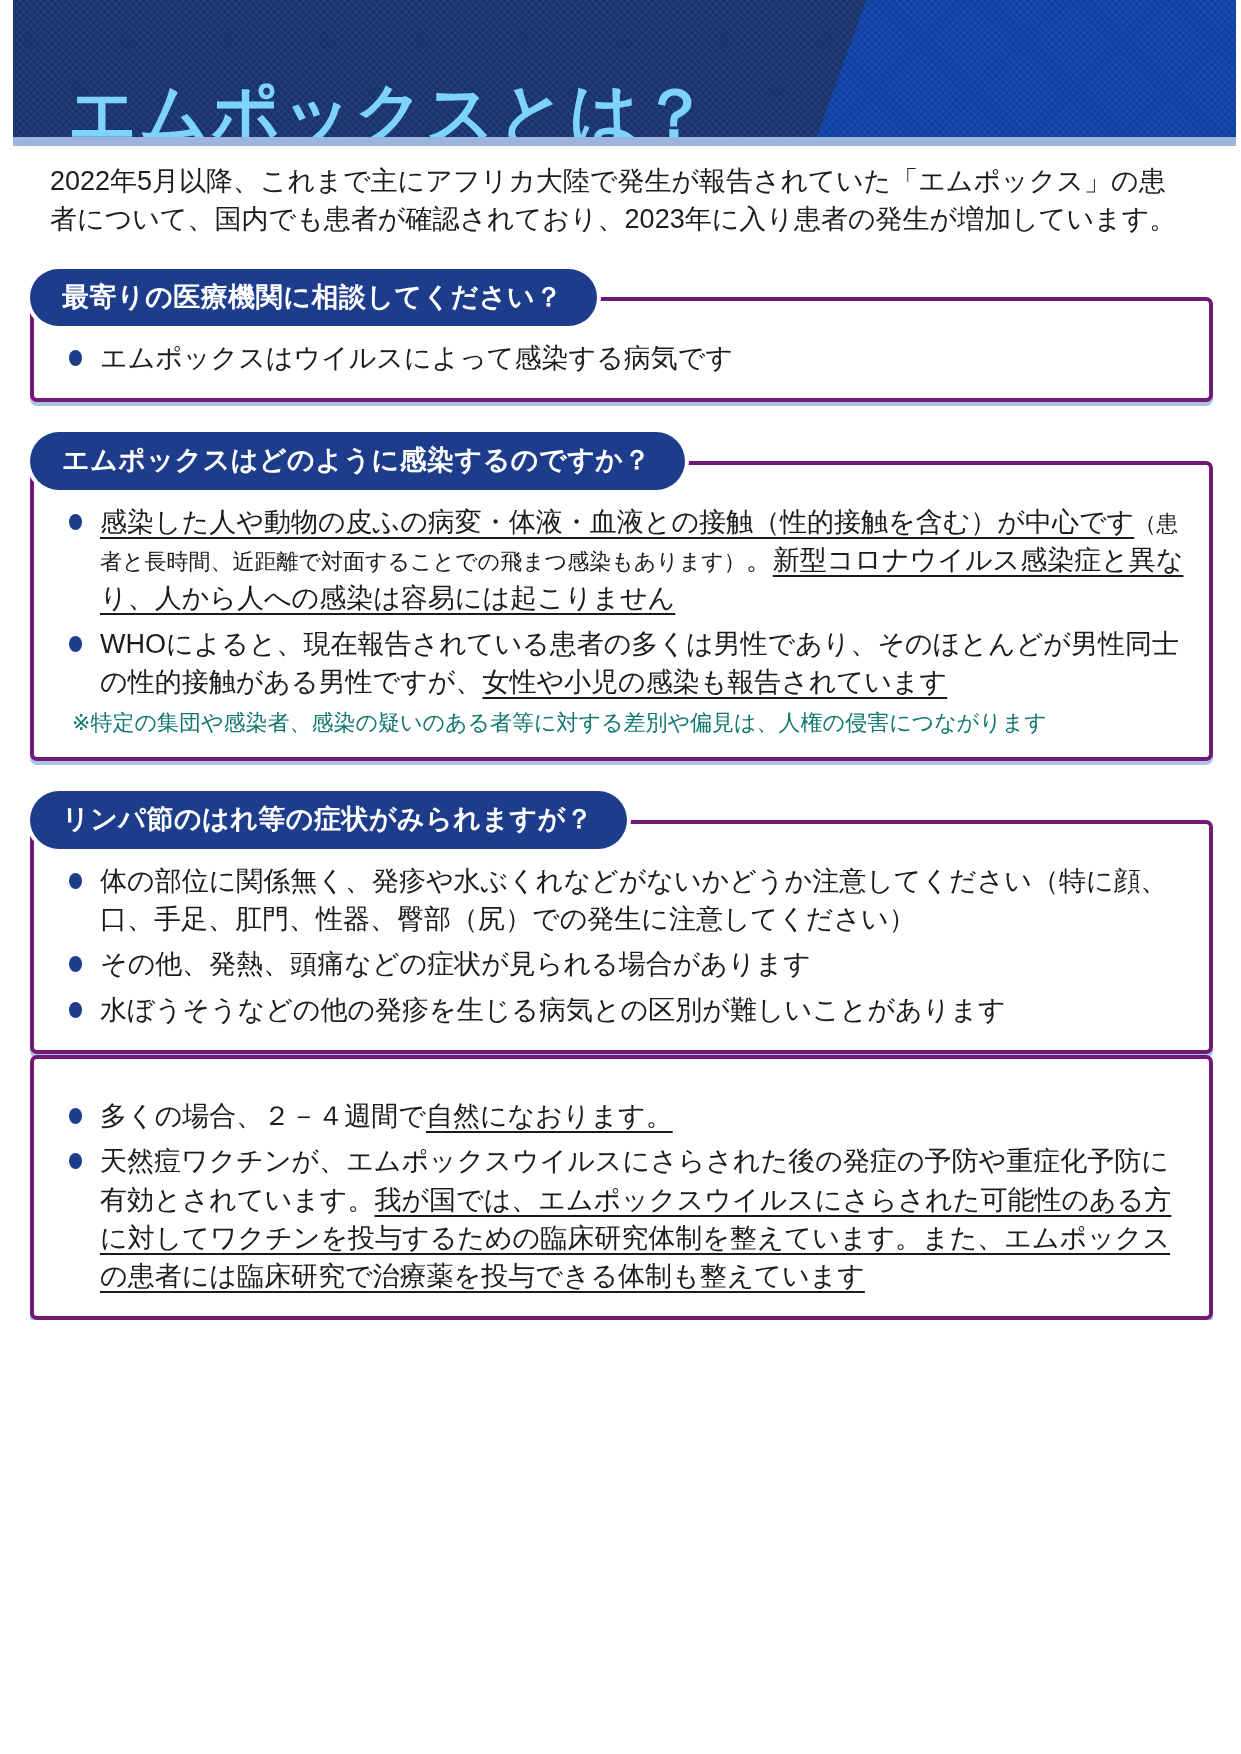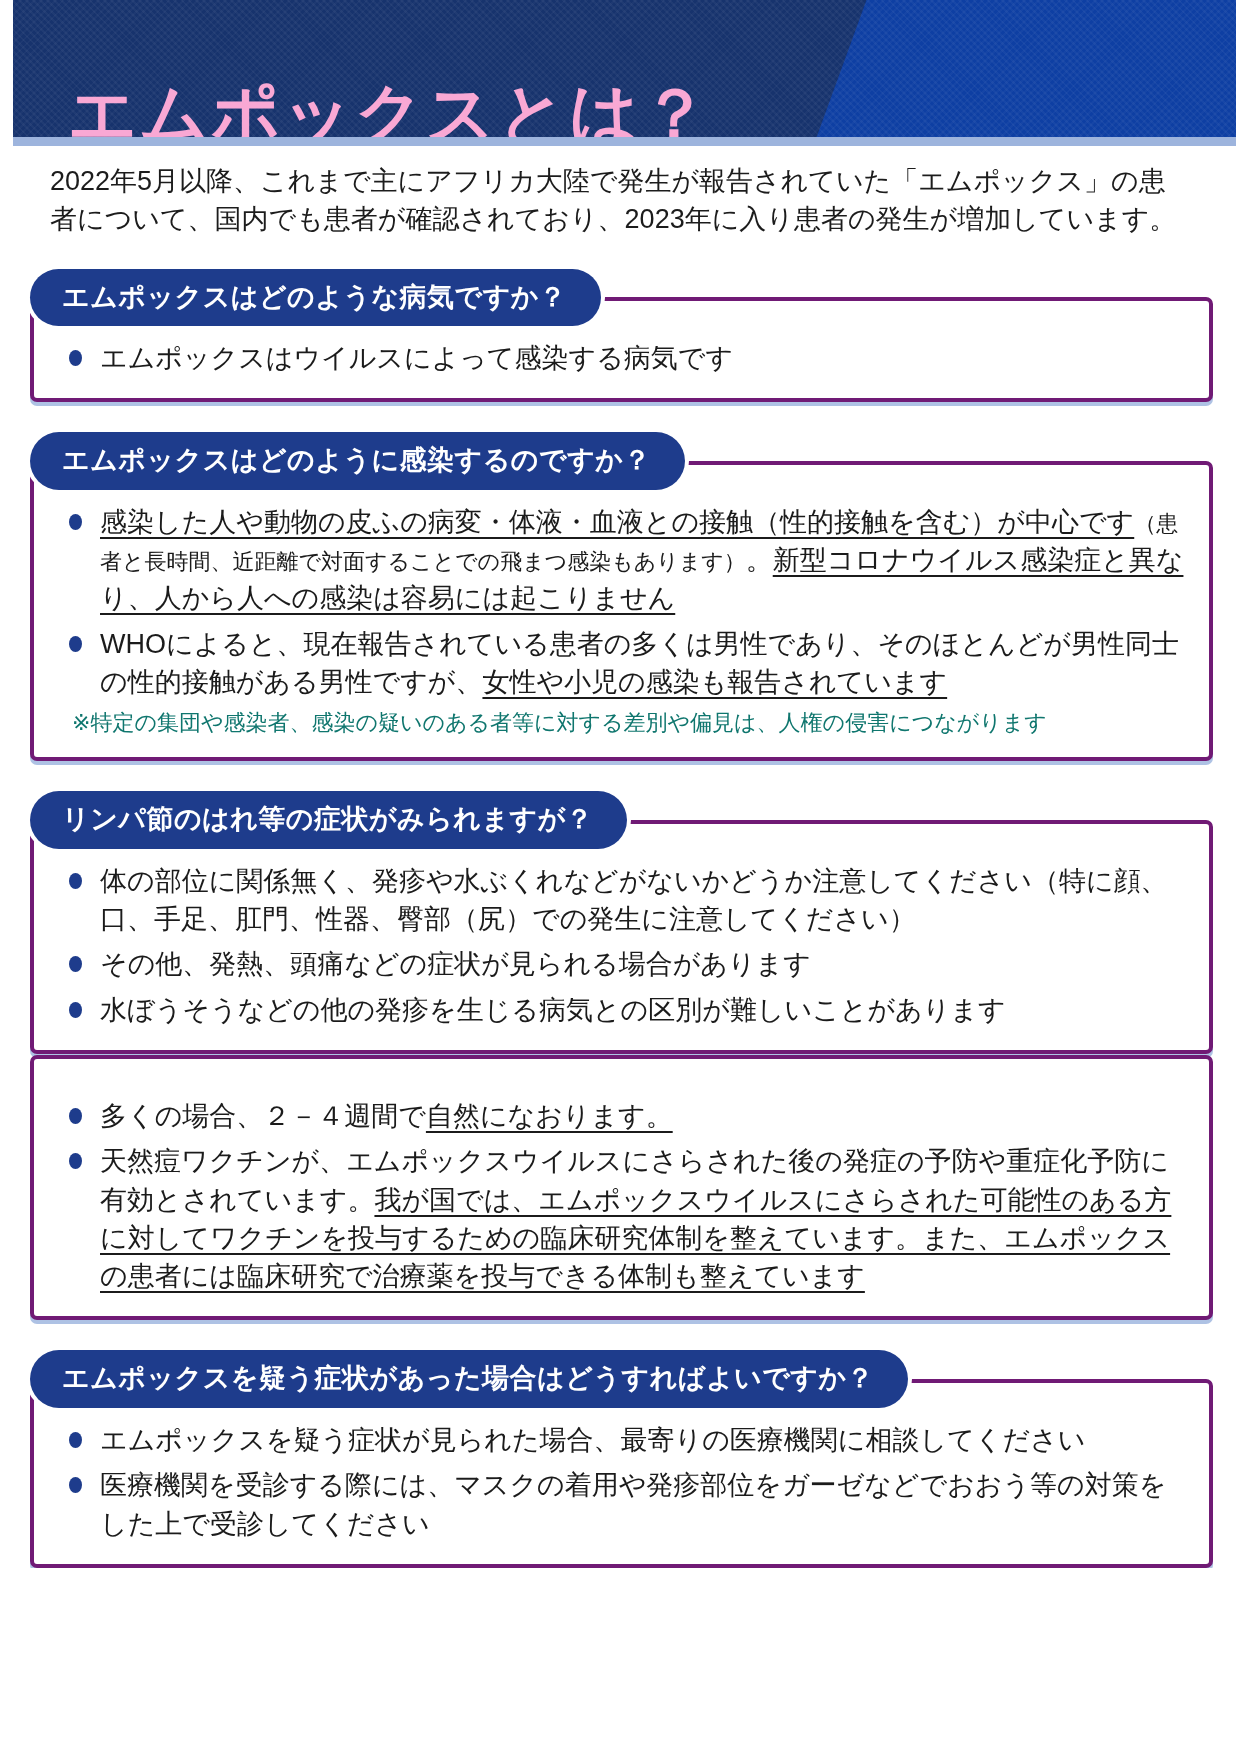--- a/index.html
+++ b/index.html
@@ -28,21 +28,21 @@
     position:absolute;
     left:800px;top:-10px;bottom:-10px;width:600px;
     background:#0e3fa3;
     transform:skewX(-20deg);
     transform-origin:bottom left;
   }
   .banner-title{
     position:absolute;
     left:55px;top:50%;
     transform:translateY(-50%);
-    color:#f9a8d4;
+    color:#7dd3fc;
     font-size:68px;
     font-weight:bold;
     letter-spacing:2px;
     white-space:nowrap;
     z-index:2;
   }
   .banner-strip{
     margin:0 5px 0 13px;
     height:9px;
     background:#9db4dd;
@@ -121,21 +121,21 @@
   <div class="texture"></div>
   <h1 class="banner-title">エムポックスとは？</h1>
 </header>
 <div class="banner-strip"></div>
 
 <p class="intro">2022年5月以降、これまで主にアフリカ大陸で発生が報告されていた「エムポックス」の患者について、国内でも患者が確認されており、2023年に入り患者の発生が増加しています。</p>
 
 <main class="sections">
   <section class="section">
     <div class="pill">
-      <span class="pill-label">エムポックスはどのような病気ですか？</span>
+      <span class="pill-label">最寄りの医療機関に相談してください？</span>
     </div>
     <div class="box">
       <ul class="bullets">
           <li><span>エムポックスはウイルスによって感染する病気です</span></li>
         </ul>
     </div>
   </section>
 
   <section class="section">
     <div class="pill">
@@ -165,24 +165,13 @@
 
   <section class="section">
     <div class="box">
       <ul class="bullets">
           <li><span>多くの場合、２－４週間で</span><span class="u">自然になおります。</span></li>
           <li><span>天然痘ワクチンが、エムポックスウイルスにさらされた後の発症の予防や重症化予防に有効とされています。</span><span class="u">我が国では、エムポックスウイルスにさらされた可能性のある方に対してワクチンを投与するための臨床研究体制を整えています。また、エムポックスの患者には臨床研究で治療薬を投与できる体制も整えています</span></li>
         </ul>
     </div>
   </section>
 
-  <section class="section">
-    <div class="pill">
-      <span class="pill-label">エムポックスを疑う症状があった場合はどうすればよいですか？</span>
-    </div>
-    <div class="box">
-      <ul class="bullets">
-          <li><span>エムポックスを疑う症状が見られた場合、最寄りの医療機関に相談してください</span></li>
-          <li><span>医療機関を受診する際には、マスクの着用や発疹部位をガーゼなどでおおう等の対策をした上で受診してください</span></li>
-        </ul>
-    </div>
-  </section>
 </main>
 
 </body></html>

